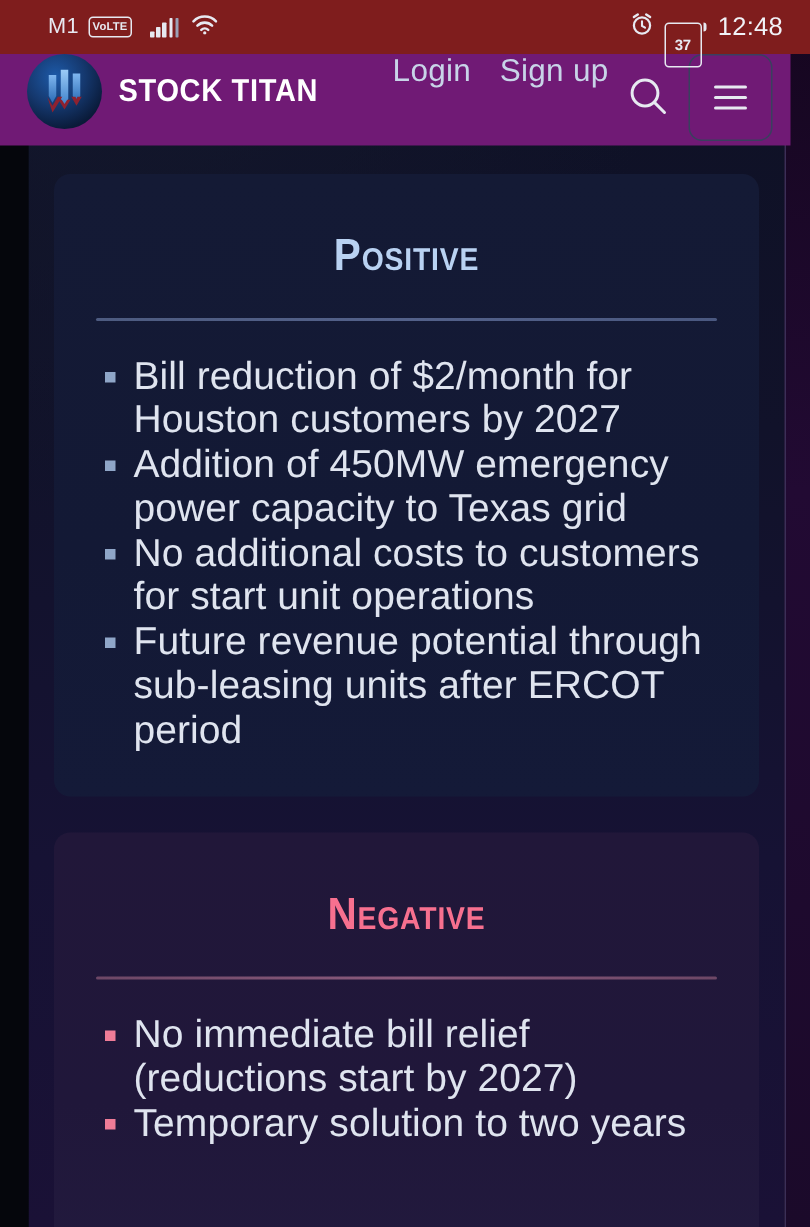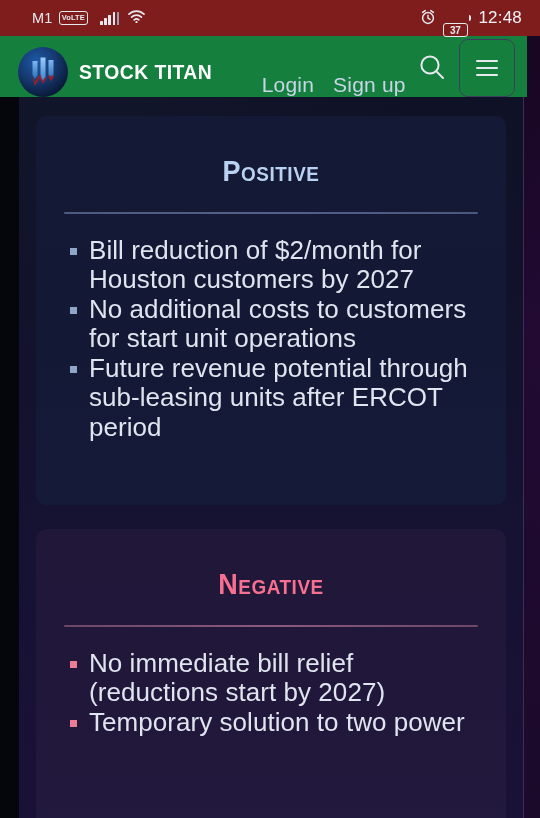--- a/index.html
+++ b/index.html
@@ -103,21 +103,21 @@
 
   .wifi { margin-left: 3px; display: block; }
 
   .alarm { display: block; }
 
   .battery {
     display: flex;
     align-items: center;
   }
   .battery .body {
-    width: 25px; height: 14px;
+    width: 25px; height: 30px;
     border: 1.6px solid #e7e9f1;
     border-radius: 3px;
     font-size: 10px;
     font-weight: bold;
     display: flex; align-items: center; justify-content: center;
     color: #e7e9f1;
     letter-spacing: -.3px;
     margin-top: 24px;
   }
   .battery .tip {
@@ -127,24 +127,24 @@
     margin-left: 1.4px;
   }
   .clock { font-size: 17px; letter-spacing: .2px; color: #f1f2f7; }
 
   
   .siteheader {
     position: absolute;
     left: 0; right: 13px;
     top: 36px;
     height: 61px;
-    background: #15803d;
+    background: #701a75;
     z-index: 9;
     display: flex;
-    align-items: flex-end;
+    align-items: flex-start;
     padding: 0 12px 0 18px;
   }
 
   .brand { display: flex; align-items: center; gap: 11px; }
 
   .logo-circle {
     width: 50px; height: 50px;
     border-radius: 50%;
     background: radial-gradient(circle at 38% 30%, #1d5aa8 0%, #15386e 42%, #0a1b3a 75%, #061026 100%);
     position: relative;
@@ -278,31 +278,32 @@
 
   <div class="page">
 
     <div class="content">
 
       <section class="card card-positive">
         <h2 class="card-title title-positive">Positive</h2>
         <div class="divider divider-positive"></div>
         <ul class="bullets bullets-positive">
           <li>Bill reduction of $2/month for Houston customers by 2027</li>
+          <li>Addition of 450MW emergency power capacity to Texas grid</li>
           <li>No additional costs to customers for start unit operations</li>
           <li>Future revenue potential through sub-leasing units after ERCOT period</li>
         </ul>
       </section>
 
       <section class="card card-negative">
         <h2 class="card-title title-negative">Negative</h2>
         <div class="divider divider-negative"></div>
         <ul class="bullets bullets-negative">
           <li>No immediate bill relief (reductions start by 2027)</li>
-          <li>Temporary solution to two power</li>
+          <li>Temporary solution to two years</li>
         </ul>
       </section>
 
     </div>
   </div>
 
   <div class="gutter-left"></div>
   <div class="gutter-right"></div>
 
   <div class="statusbar">

